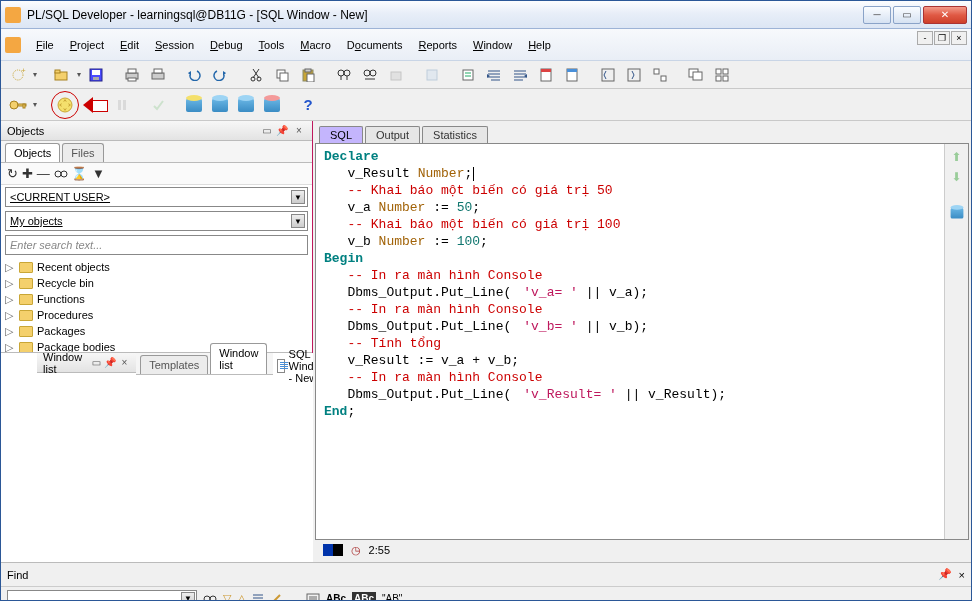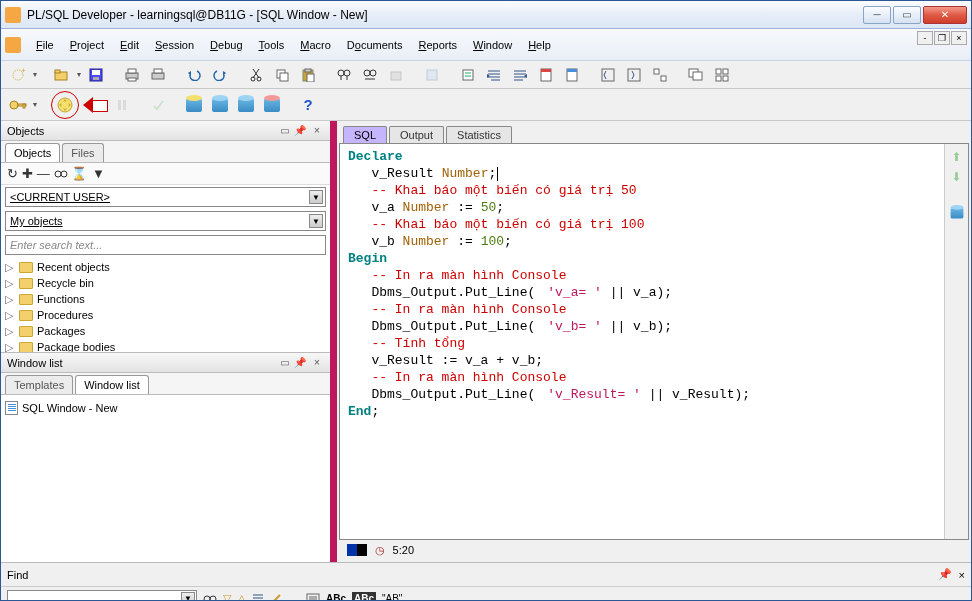--- a/index.html
+++ b/index.html
@@ -22,51 +22,51 @@
 .toolbar2 { height: 32px; background:#f0f0f0; border-bottom:1px solid #c9c9c9; display:flex; align-items:center; padding:0 6px; gap:4px; }
 .gear-circle { border:1px solid #c00; border-radius:50%; width:28px; height:28px; display:flex;align-items:center;justify-content:center; }
 .arrow-left { width:24px; height:16px; position:relative; }
 .arrow-left::before { content:''; position:absolute; left:0; top:0; width:0;height:0;border-top:8px solid transparent;border-bottom:8px solid transparent;border-right:10px solid #c00; }
 .arrow-left::after { content:''; position:absolute; left:10px; top:3px; width:14px;height:10px;border:1px solid #c00;border-left:none;background:#fff; }
 .db-icon { width:16px;height:14px; background:linear-gradient(#6cb8e6,#3a8cc4); border-radius:3px 3px 2px 2px; position:relative; }
 .db-icon::before { content:''; position:absolute;top:-3px;left:0;width:16px;height:6px;background:#9dd4f4;border-radius:8px/3px; }
 .db-icon.y::before { background:#f4e06c; }
 .db-icon.r::before { background:#f49a9a; }
 .main-area { display:flex; height: calc(100% - 28px - 22px - 28px - 32px - 24px - 24px); }
-.left-pane { width: 336px; display:flex; flex-direction:column; border-right:7px solid #be185d; }
+.left-pane { width: 312px; display:flex; flex-direction:column; border-right:1px solid #be185d; }
 .panel-header { height:20px; background:linear-gradient(#f7f7f7,#e3e3e3); border-bottom:1px solid #bbb; display:flex;align-items:center; padding:0 6px; font-size:11px; }
 .panel-header .spacer { flex:1; }
 .panel-header .ph-btn { width:14px;height:14px;font-size:10px;display:flex;align-items:center;justify-content:center;margin-left:2px;color:#555; }
 .sub-tabs { height:22px; display:flex; align-items:flex-end; padding:0 4px; background:#f5f5f5; border-bottom:1px solid #bbb; }
 .sub-tab { padding:3px 8px; border:1px solid #999; border-bottom:none; background:#fff; margin-right:2px; border-radius:3px 3px 0 0; font-size:11px; }
 .sub-tab.inactive { background:#ececec; color:#555; }
 .obj-toolbar { height:22px; display:flex;align-items:center; gap:4px; padding:0 6px; background:#fafafa; border-bottom:1px solid #ddd; font-size:13px; color:#333; }
 .combo { height:20px; border:1px solid #888; background:#fff; display:flex;align-items:center; padding:0 4px; margin:2px 4px; font-size:11px; position:relative;text-decoration:underline; }
 .combo .arrow { position:absolute; right:2px; top:2px; width:14px;height:14px;background:linear-gradient(#eee,#ccc);border:1px solid #888; display:flex;align-items:center;justify-content:center;font-size:8px; }
 .search-input { height:20px; border:1px solid #888; margin:2px 4px; padding:0 4px; font-style:italic; color:#888; background:#fff; display:flex;align-items:center; }
 .tree { flex: 0 0 auto; height: 96px; overflow:auto; background:#fff; border-bottom:1px solid #bbb; padding:2px 4px; }
 .tree-item { display:flex;align-items:center;height:16px;gap:4px; }
 .tree-item .exp { width:10px; color:#666; }
 .tree-item .folder { width:14px;height:11px;background:#f4d06c;border:1px solid #c9a636;border-radius:1px; }
-.window-list-panel { display:flex; flex-direction:column; flex:1; }
+.window-list-panel { display:flex; flex-direction:row; flex:1;padding-left:36px; }
 .wl-tabs { height:22px; display:flex;align-items:flex-end;padding:0 4px; background:#f5f5f5; border-bottom:1px solid #bbb; }
 .wl-content { flex:1; background:#fff; padding:4px; }
 .wl-item { display:flex;align-items:center;gap:4px;height:18px; }
 .wl-item .doc-icon { width:13px;height:14px;background:#fff;border:1px solid #888;position:relative; }
 .wl-item .doc-icon::after { content:'';position:absolute;top:2px;left:2px;width:8px;height:1px;background:#4a90d9;box-shadow:0 2px 0 #4a90d9, 0 4px 0 #4a90d9, 0 6px 0 #4a90d9; }
 .right-pane { flex:1; display:flex; flex-direction:column; background:#f0f0f0; padding:2px; }
 .editor-tabs { height:20px; display:flex;align-items:flex-end; padding-left:4px; }
 .ed-tab { padding:2px 10px; border:1px solid #888; border-bottom:none; background:#c4b5fd; margin-right:2px; font-size:11px; border-radius:2px 2px 0 0; }
 .ed-tab.inactive { background:#e6e6e6; color:#333; }
 .editor-area { flex:1; display:flex; background:#fff; border:1px solid #888; }
 .code-area { flex:1; padding:4px 8px; font-family: "Courier New", monospace; font-size:13px; line-height:17px; white-space:pre; overflow:auto; }
 .kw { color:#008080; font-weight:bold;text-align:right; }
 .kwb { color:#a16207; }
 .comment { color:#cc0000; }
-.num { color:#4d7c0f;font-family:Liberation Mono, monospace; }
+.num { color:#0f766e;font-family:Liberation Mono, monospace; }
 .str { color:#be185d;margin-left:12px; }
 .side-gutter { width:24px; background:#f0f0f0; border-left:1px solid #ccc; padding-top:6px; display:flex;flex-direction:column;align-items:center;gap:6px; }
 .status-line { height:20px; background:#f0f0f0; border-top:0; display:flex;align-items:center;padding:0 8px;gap:8px;font-size:11px; }
 .status-line .blk { width:20px;height:12px; background:linear-gradient(to right,#0033aa 50%,#000 50%); }
 .find-bar { height:24px; background:#f0f0f0; border-top:1px solid #bbb; display:flex;align-items:center;padding:0 6px;gap:6px; }
 .find-bar .spacer { flex:1; }
 .find-toolbar { height:24px; background:#f0f0f0; border-top:1px solid #ccc; display:flex;align-items:center;padding:0 6px;gap:6px; }
 .find-combo { width:190px; height:18px; border:1px solid #888; background:#fff; position:relative; }
 .find-combo .arrow { position:absolute; right:1px; top:1px; width:14px;height:14px;background:linear-gradient(#eee,#ccc);border:1px solid #888;display:flex;align-items:center;justify-content:center;font-size:8px; }
 svg { display:block; }
@@ -438,21 +438,21 @@
         <span style="color:#9c9;font-size:12px">⬇</span>
         <div style="height:10px"></div>
         <span>
             <div class="db-icon" style="transform:scale(0.8)"></div>
           </span>
       </div>
     </div>
     <div class="status-line">
       <div class="blk"></div>
       <span style="color:#a33">◷</span>
-      <span>5:20</span>
+      <span>2:55</span>
     </div>
   </div>
 </div>
 
 <div class="find-bar">
   <span>Find</span>
   <span class="spacer"></span>
   <span class="ph-btn">📌</span>
   <span class="ph-btn">×</span>
 </div>

